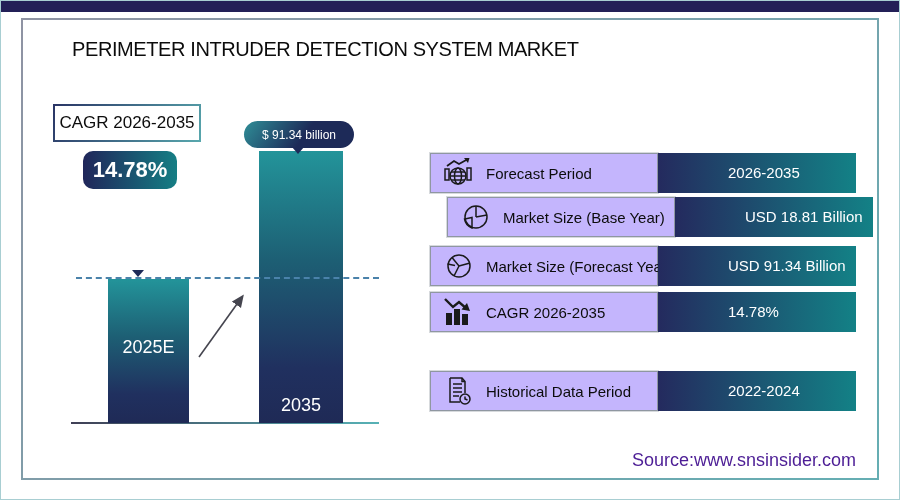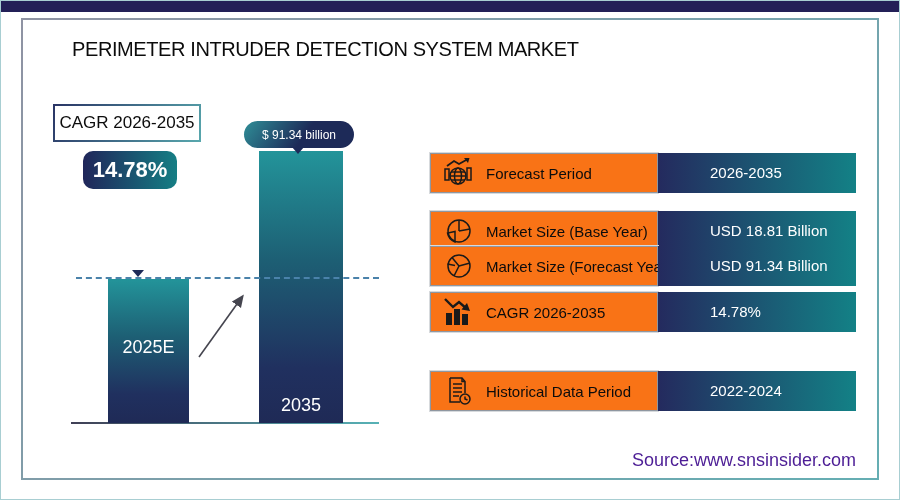--- a/index.html
+++ b/index.html
@@ -57,32 +57,32 @@
     position:absolute; left:75px; top:276px; width:303px; height:0;
     border-top:2px dashed #4a82aa; z-index:3;
   }
   .growth-arrow { position:absolute; left:192px; top:286px; z-index:2; }
   .axis-baseline {
     position:absolute; left:70px; top:421px; width:308px; height:2px;
     background:linear-gradient(90deg,#3f3f55 0%,#57b2b6 100%);
   }
   
   .spec-row { position:absolute; left:429px; width:426px; height:40px; display:flex; }
-  .row-0 { top:152px; } .row-1 { top:210px; } .row-2 { top:245px; }
+  .row-0 { top:152px; } .row-1 { top:196px;margin-left:17px; } .row-2 { top:245px; }
   .row-3 { top:291px; } .row-4 { top:338px;margin-top:32px; }
   .spec-label-cell {
-    width:228px; height:40px; background:#f97316; border:1px solid #8f97a1;
+    width:228px; height:40px; background:#c4b5fd; border:1px solid #8f97a1;
     display:flex; align-items:center; box-shadow:0 0 0 1px #d7dadd;
   }
   .spec-icon { width:32px; height:32px; margin-left:11px; flex:0 0 auto; }
   .spec-label { margin-left:12px; font-size:15px; color:#0c0c0c; white-space:nowrap; }
   .spec-value-cell {
     width:198px; height:40px;
     background:linear-gradient(90deg,#242a5e 0%,#138186 100%);
-    color:#fff; font-size:15px; line-height:40px; padding-left:52px; white-space:nowrap;
+    color:#fff; font-size:15px; line-height:40px; padding-left:70px; white-space:nowrap;
   }
   .source-text { position:absolute; top:449px; right:43px; font-size:18px; color:#4c1d95; }
 </style>
 </head>
 <body>
 
 <div class="canvas">
 
   <div class="top-strip"></div>
 

